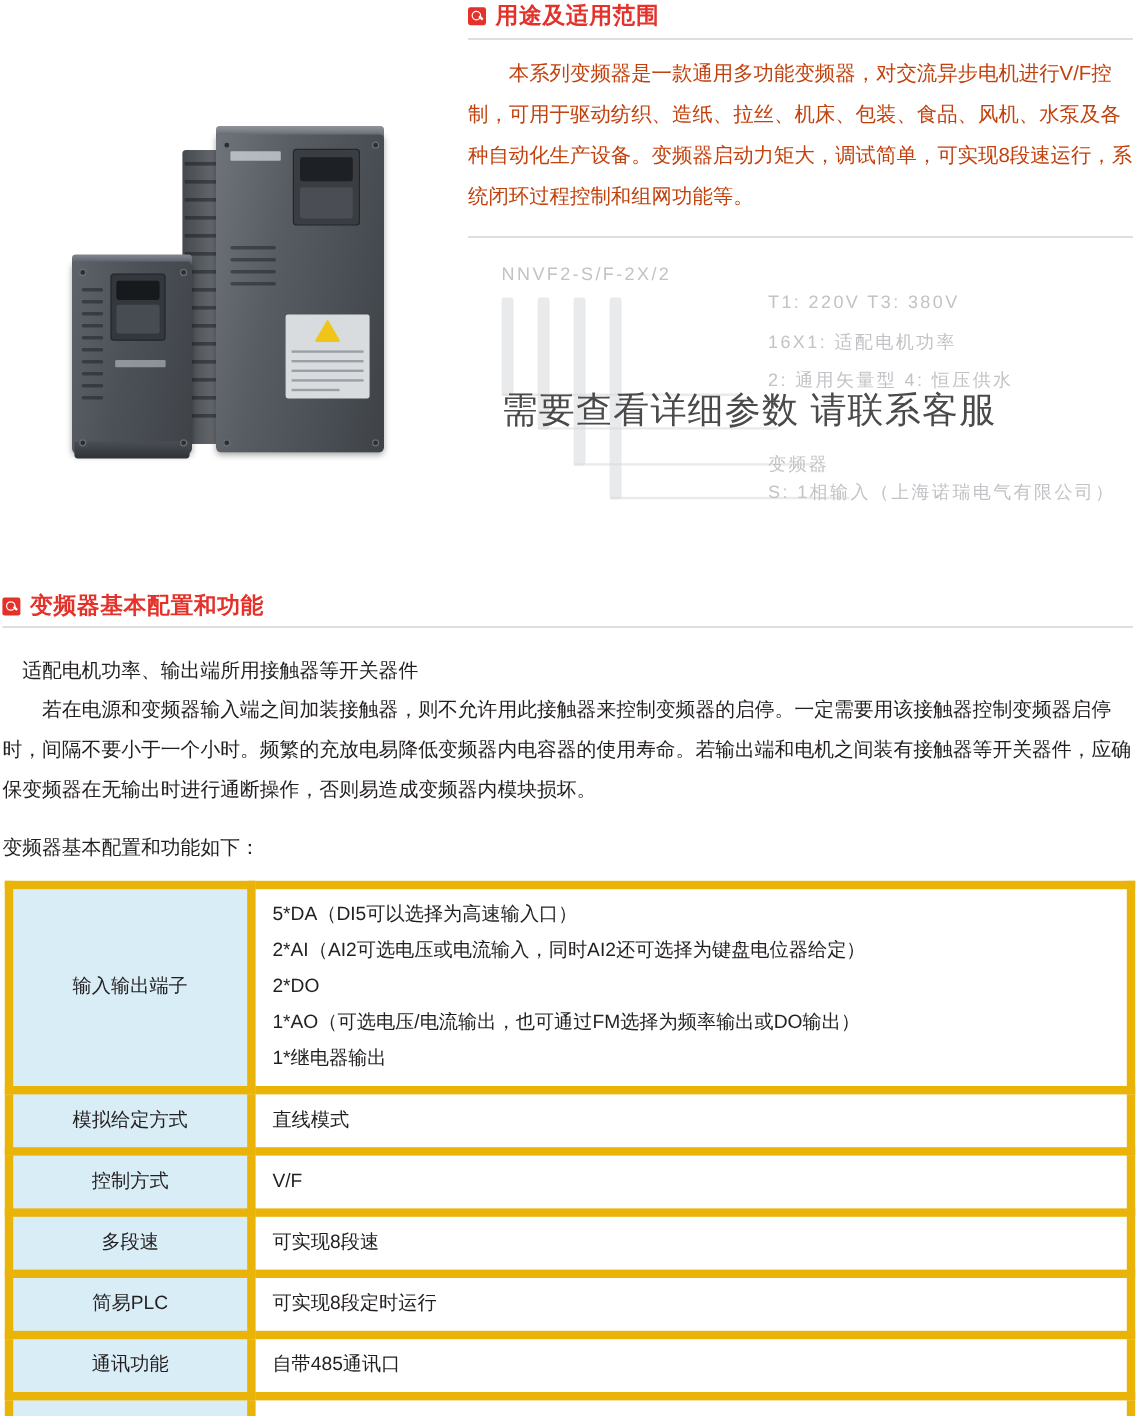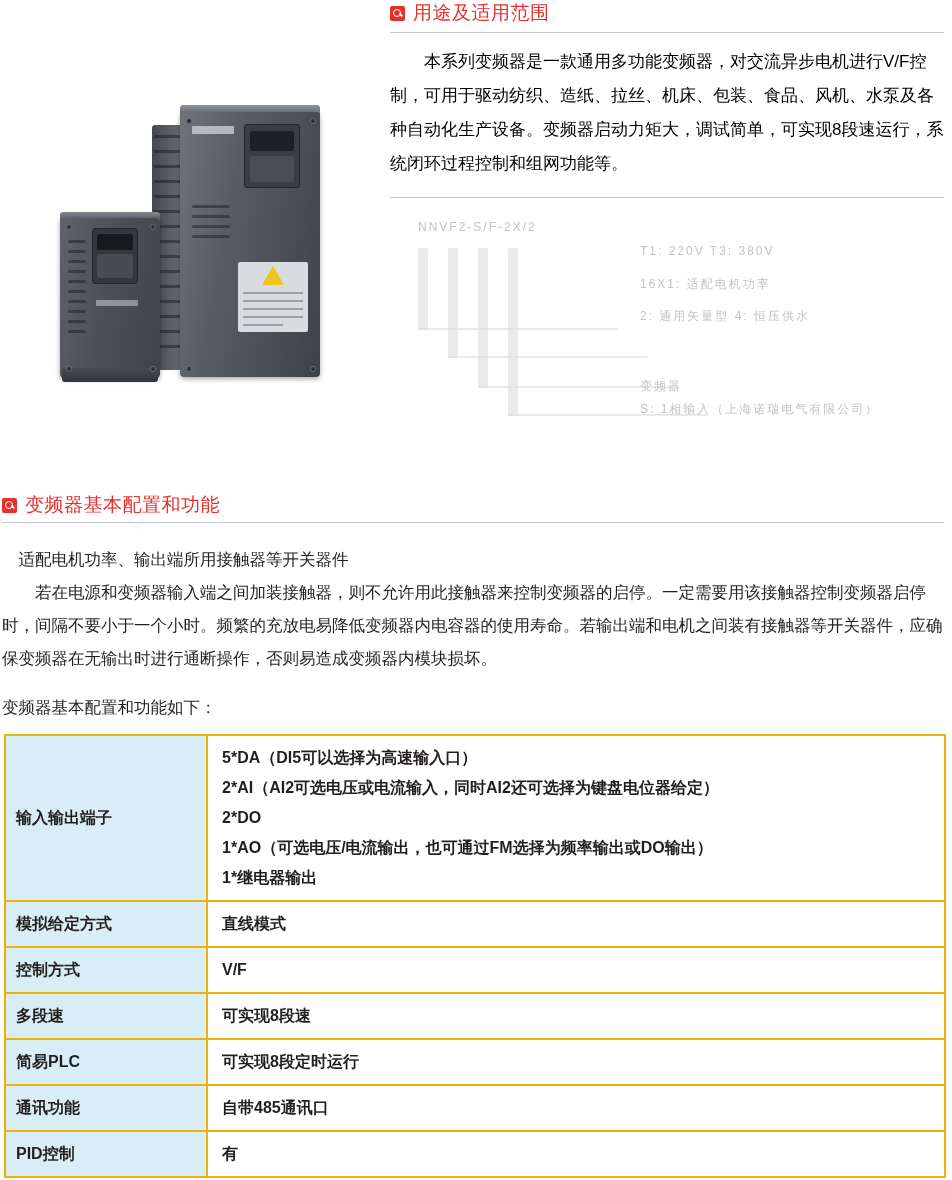--- a/index.html
+++ b/index.html
@@ -203,55 +203,55 @@
   .sec-head .sq::after {
     content: "";
     position: absolute;
     left: 8.5px; top: 8.5px;
     width: 4px; height: 1.5px;
     background: #ffffff;
     transform: rotate(45deg);
   }
   .sec-head .sq-title {
     font-size: 19px;
-    font-weight: normal;
+    font-weight: bold;
     color: #e4322b;
     letter-spacing: 0.5px;
   }
   .rule {
     border-bottom: 1.5px solid #c8c9cb;
     width: 100%;
     margin-bottom: 12px;
   }
 
   .para {
     font-size: 17px;
     line-height: 34px;
-    color: #000000;
+    color: #c2410c;
     text-indent: 2em;
     margin: 0 0 16px 0;
   }
 
   
   .model-area {
     position: relative;
     height: 235px;
     width: 100%;
     overflow: hidden;
   }
   .faded {
     position: absolute;
     background: #d7d8da;
     opacity: 0.55;
     border-radius: 2px;
   }
   .faded-text {
     position: absolute;
     color: #c2c3c6;
-    font-size: 12px;
+    font-size: 15px;
     letter-spacing: 2px;
     white-space: nowrap;
   }
   .overlay-msg {
     position: absolute;
     left: 28px; top: 112px;
     font-size: 30px;
     color: #4a4a4a;
     white-space: nowrap;
     letter-spacing: 1px;
@@ -282,29 +282,29 @@
 
   
   table.spec {
     width: 942px;
     margin-left: 2px;
     border-collapse: collapse;
     table-layout: fixed;
     font-size: 16px;
   }
   table.spec td {
-    border: 2px solid #eab308;
+    border: 7px solid #eab308;
     padding: 7px 10px;
     vertical-align: middle;
     line-height: 30px;
-    font-weight: bold;
   }
   table.spec td.label {
     width: 202px;
     background: #d9edf6;
+    text-align: center;
   }
   table.spec td.label.tall {
     background: #d9edf6;
   }
   table.spec td.value {
     background: #ffffff;
     text-align: left;
     padding-left: 14px;
   }
   table.spec td.value .ml {
@@ -399,20 +399,21 @@
       <div class="faded" style="left:118px; top:38px; width:10px; height:168px;"></div>
       <div class="faded" style="left:28px; top:118px; width:200px; height:2px;"></div>
       <div class="faded" style="left:58px; top:146px; width:200px; height:2px;"></div>
       <div class="faded" style="left:88px; top:176px; width:200px; height:2px;"></div>
       <div class="faded" style="left:118px; top:204px; width:200px; height:2px;"></div>
       <div class="faded-text" style="left:250px; top:34px;">T1: 220V  T3: 380V</div>
       <div class="faded-text" style="left:250px; top:66px;">16X1: 适配电机功率</div>
       <div class="faded-text" style="left:250px; top:98px;">2: 通用矢量型   4: 恒压供水</div>
       <div class="faded-text" style="left:250px; top:168px;">变频器</div>
       <div class="faded-text" style="left:250px; top:191px;">S: 1相输入（上海诺瑞电气有限公司）</div>
+      <div class="overlay-msg">需要查看详细参数 请联系客服</div>
     </div>
 
   </div>
 </div>
 
 <div class="mid">
   <div class="sec-head">
     <span class="sq"></span>
     <span class="sq-title">变频器基本配置和功能</span>
   </div>

